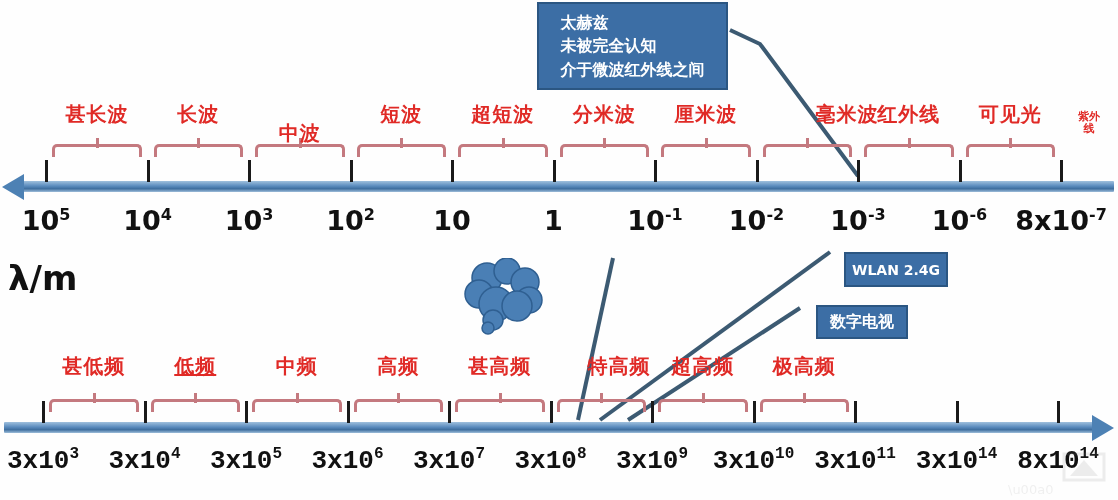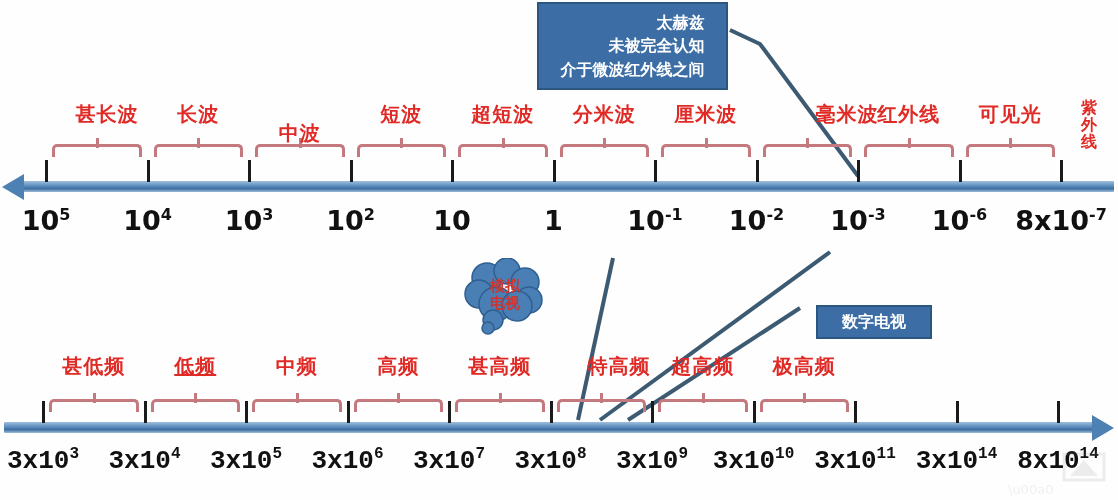--- a/index.html
+++ b/index.html
@@ -50,21 +50,21 @@
     color:#e02a26;
     font-family:"DejaVu Sans","Liberation Sans",sans-serif;
     font-weight:700;
     font-size:20px;
     line-height:1.05;
     text-align:center;
     white-space:pre-line;
     letter-spacing:1px;
     transform:translateX(-50%);
   }
-  .band-label.small{font-size:16px;letter-spacing:0;}
+  .band-label.small{font-size:11px;letter-spacing:0;margin-top:11px;}
 
   
   .axis-num{
     position:absolute;
     color:#111;
     font-weight:700;
     font-size:27px;
     font-family:"DejaVu Sans","Liberation Sans",sans-serif;
     transform:translateX(-50%);
     white-space:nowrap;
@@ -80,39 +80,39 @@
   }
 
   
   .callout{
     position:absolute;
     background:#3c6ea5;
     border:2px solid #2b5682;
     color:#ffffff;
     font-family:"DejaVu Sans","Liberation Sans",sans-serif;
     font-weight:700;
-    text-align:right;
+    text-align:left;
     white-space:pre-line;
     box-sizing:border-box;
     display:flex;align-items:center;justify-content:center;
   }
   #callout-terahertz{
     left:537px;top:2px;width:191px;height:88px;
     font-size:16px;line-height:1.45;
   }
   #callout-mobile{
     left:636px;top:251px;width:128px;height:52px;
     font-size:14px;line-height:1.5;
   }
   #callout-wlan{
     left:844px;top:252px;width:104px;height:35px;
     font-size:14px;
   }
   #callout-dtv{
-    left:816px;top:305px;width:116px;height:34px;
+    left:816px;top:305px;width:92px;height:34px;
     font-size:16px;
   }
 
   
   #leaders{position:absolute;left:0;top:0;width:1118px;height:500px;}
 
   
   #cloud-analog-tv{
     position:absolute;left:463px;top:258px;width:84px;height:80px;
   }
@@ -132,20 +132,21 @@
 
 <div id="stage">
 
   <svg id="leaders" viewBox="0 0 1118 500">
     <polyline points="730,30 760,44 858,176" fill="none" stroke="#3c5a72" stroke-width="4"></polyline>
     <polyline points="613,258 578,420" fill="none" stroke="#3c5a72" stroke-width="4"></polyline>
     <polyline points="830,252 600,420" fill="none" stroke="#3c5a72" stroke-width="4"></polyline>
     <polyline points="800,308 628,420" fill="none" stroke="#3c5a72" stroke-width="4"></polyline>
   </svg>
 
+  <div id="lambda">λ/m</div>
 
   <div class="axis-line" style="left:22px;top:181px;width:1092px;"></div>
   <div class="arrow-left" style="left:2px;top:174px;"></div>
 
   <div id="top-ticks">
       <div class="tick" style="left: 45px; top: 160px;"></div>
       <div class="tick" style="left: 146.5px; top: 160px;"></div>
       <div class="tick" style="left: 248px; top: 160px;"></div>
       <div class="tick" style="left: 349.5px; top: 160px;"></div>
       <div class="tick" style="left: 451px; top: 160px;"></div>
@@ -162,21 +163,21 @@
       <div class="bracket" style="left: 255px; top: 144px; width: 89.5px;"></div>
       <div class="bracket" style="left: 356.5px; top: 144px; width: 89.5px;"></div>
       <div class="bracket" style="left: 458px; top: 144px; width: 89.5px;"></div>
       <div class="bracket" style="left: 559.5px; top: 144px; width: 89.5px;"></div>
       <div class="bracket" style="left: 661px; top: 144px; width: 89.5px;"></div>
       <div class="bracket" style="left: 762.5px; top: 144px; width: 89.5px;"></div>
       <div class="bracket" style="left: 864px; top: 144px; width: 89.5px;"></div>
       <div class="bracket" style="left: 965.5px; top: 144px; width: 89.5px;"></div>
     </div>
   <div id="top-bands">
-      <div class="band-label" style="left: 107px; top: 104px;">甚长波</div>
+      <div class="band-label" style="left: 97px; top: 104px;">甚长波</div>
       <div class="band-label" style="left: 198.25px; top: 104px;">长波</div>
       <div class="band-label" style="left: 299.75px; top: 104px; margin-top: 19px;">中波</div>
       <div class="band-label" style="left: 401.25px; top: 104px;">短波</div>
       <div class="band-label" style="left: 502.75px; top: 104px;">超短波</div>
       <div class="band-label" style="left: 604.25px; top: 104px;">分米波</div>
       <div class="band-label" style="left: 705.75px; top: 104px;">厘米波</div>
       <div class="band-label" style="left: 847px; top: 104px;">毫米波</div>
       <div class="band-label" style="left: 908.75px; top: 104px;">红外线</div>
       <div class="band-label" style="left: 1010.25px; top: 104px;">可见光</div>
       <div class="band-label small" style="left: 1088.91px; top: 100px;">紫外
@@ -242,38 +243,37 @@
       <div class="axis-num bot" style="left: 652px; top: 445px;">3x10<sup>9</sup></div>
       <div class="axis-num bot" style="left: 753.5px; top: 445px;">3x10<sup>10</sup></div>
       <div class="axis-num bot" style="left: 855px; top: 445px;">3x10<sup>11</sup></div>
       <div class="axis-num bot" style="left: 956.5px; top: 445px;">3x10<sup>14</sup></div>
       <div class="axis-num bot" style="left: 1058px; top: 445px;">8x10<sup>14</sup></div>
     </div>
 
   <div class="callout" id="callout-terahertz">太赫兹
 未被完全认知
 介于微波红外线之间</div>
+  <div class="callout" id="callout-wlan">WLAN 2.4G</div>
   <div class="callout" id="callout-dtv">数字电视</div>
 
   <div id="cloud-analog-tv">
     <svg width="84" height="80" viewBox="0 0 84 80">
       <g fill="#4a7fb5" stroke="#2f5f91" stroke-width="1.5">
         <circle cx="24" cy="20" r="15"></circle>
         <circle cx="44" cy="13" r="13"></circle>
         <circle cx="62" cy="24" r="14"></circle>
         <circle cx="16" cy="36" r="14"></circle>
         <circle cx="66" cy="42" r="13"></circle>
         <circle cx="33" cy="46" r="17"></circle>
         <circle cx="54" cy="48" r="15"></circle>
         <circle cx="30" cy="62" r="10"></circle>
         <circle cx="25" cy="70" r="6"></circle>
       </g>
     </svg>
-    <div class="cloud-text">模拟
-电视</div>
   </div>
 
   <svg id="watermark" viewBox="0 0 110 46">
     <rect x="60" y="2" width="40" height="26" fill="none" stroke="#888" stroke-width="3"></rect>
     <path d="M66 24 L80 8 L94 24 Z" fill="#888"></path>
     <text x="4" y="42" font-size="13" fill="#999" font-family="DejaVu Sans, sans-serif">\u00a0</text>
   </svg>
 
 </div>
 

